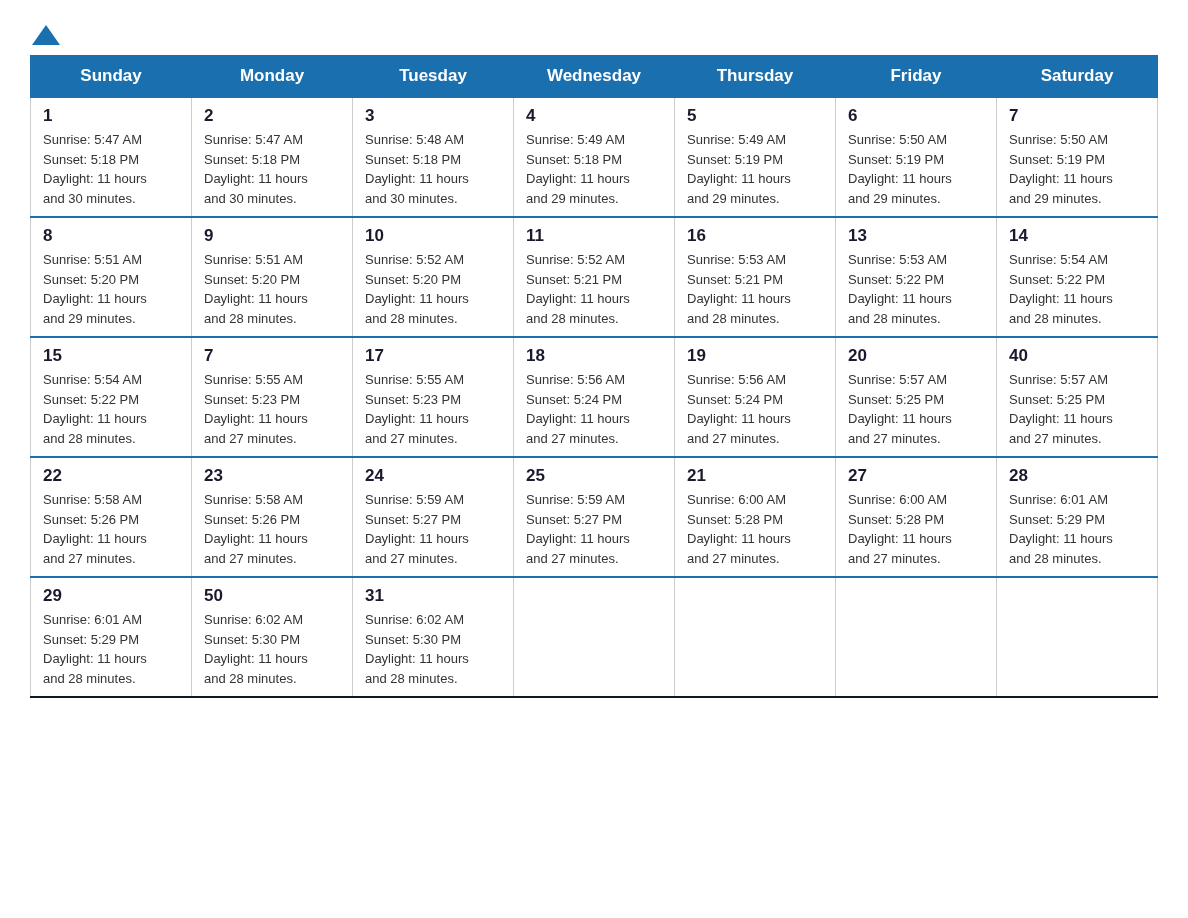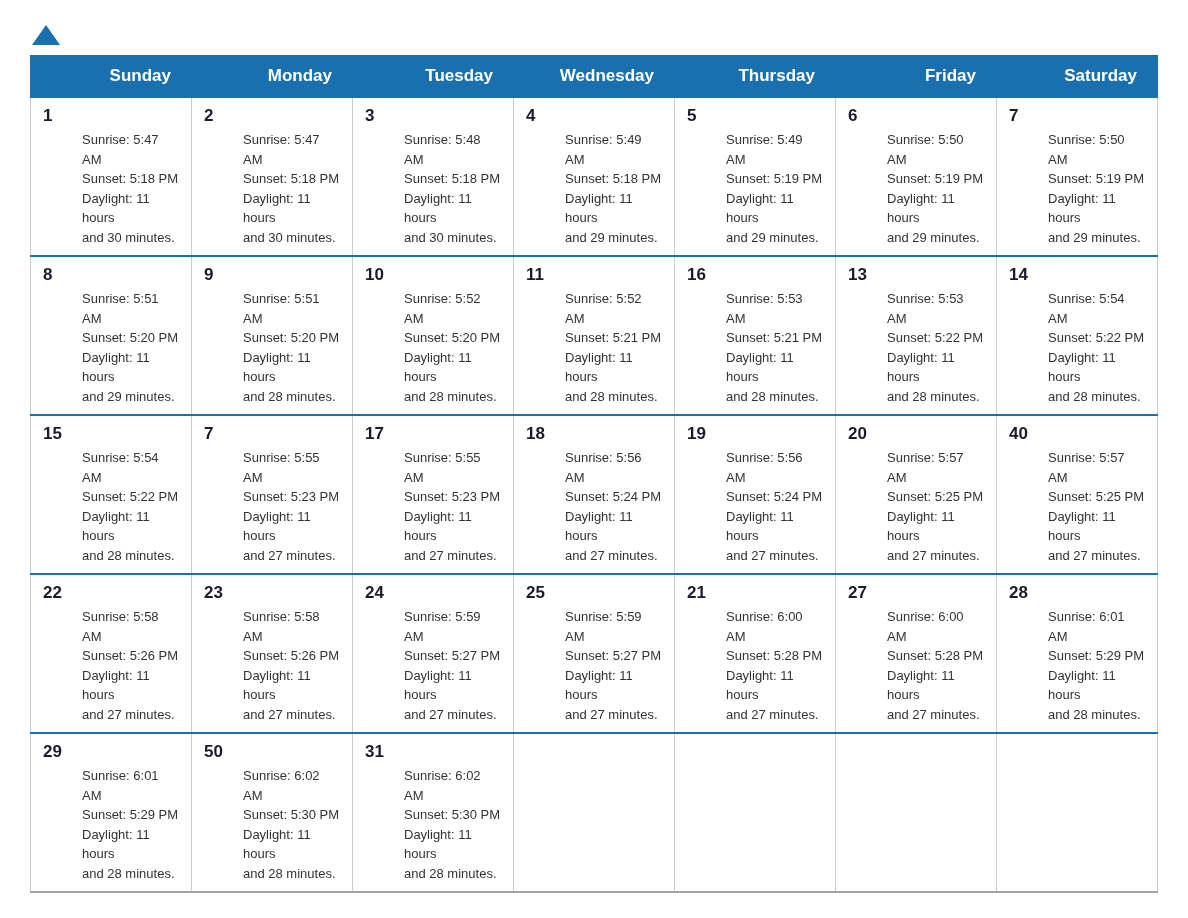--- a/index.html
+++ b/index.html
@@ -65,21 +65,21 @@
       margin-top: 10px;
     }
     .calendar thead tr {
       background-color: #1a6faf;
     }
     .calendar thead th {
       color: #ffffff;
       font-size: 17px;
       font-weight: bold;
       padding: 10px 20px;
-      text-align: right;
+      text-align: center;
       border: 1px solid #1a6faf;
     }
     .calendar tbody tr {
       border-top: 2px solid #1a6faf;
     }
     .calendar tbody td {
       vertical-align: top;
       padding: 8px 12px;
       border: 1px solid #cccccc;
       border-top: none;
@@ -92,27 +92,26 @@
       font-size: 17px;
       font-weight: bold;
       color: #1a1a2e;
       display: block;
       margin-bottom: 4px;
     }
     .day-info {
       font-size: 13px;
       color: #333333;
       line-height: 1.5;
-      margin-left: 39px;
     }
     .empty-cell {
       background: #ffffff;
     }
     .calendar tbody tr:last-child td {
-      border-bottom: 2px solid #a3a3a3;
+      border-bottom: 2px solid #0f172a;
     }
   </style>
 </head>
 <body>
 
 <div class="header-row">
   <div class="logo">
     <div class="logo-text">
       <span class="logo-general"></span>
       <div class="logo-triangle"></div>

